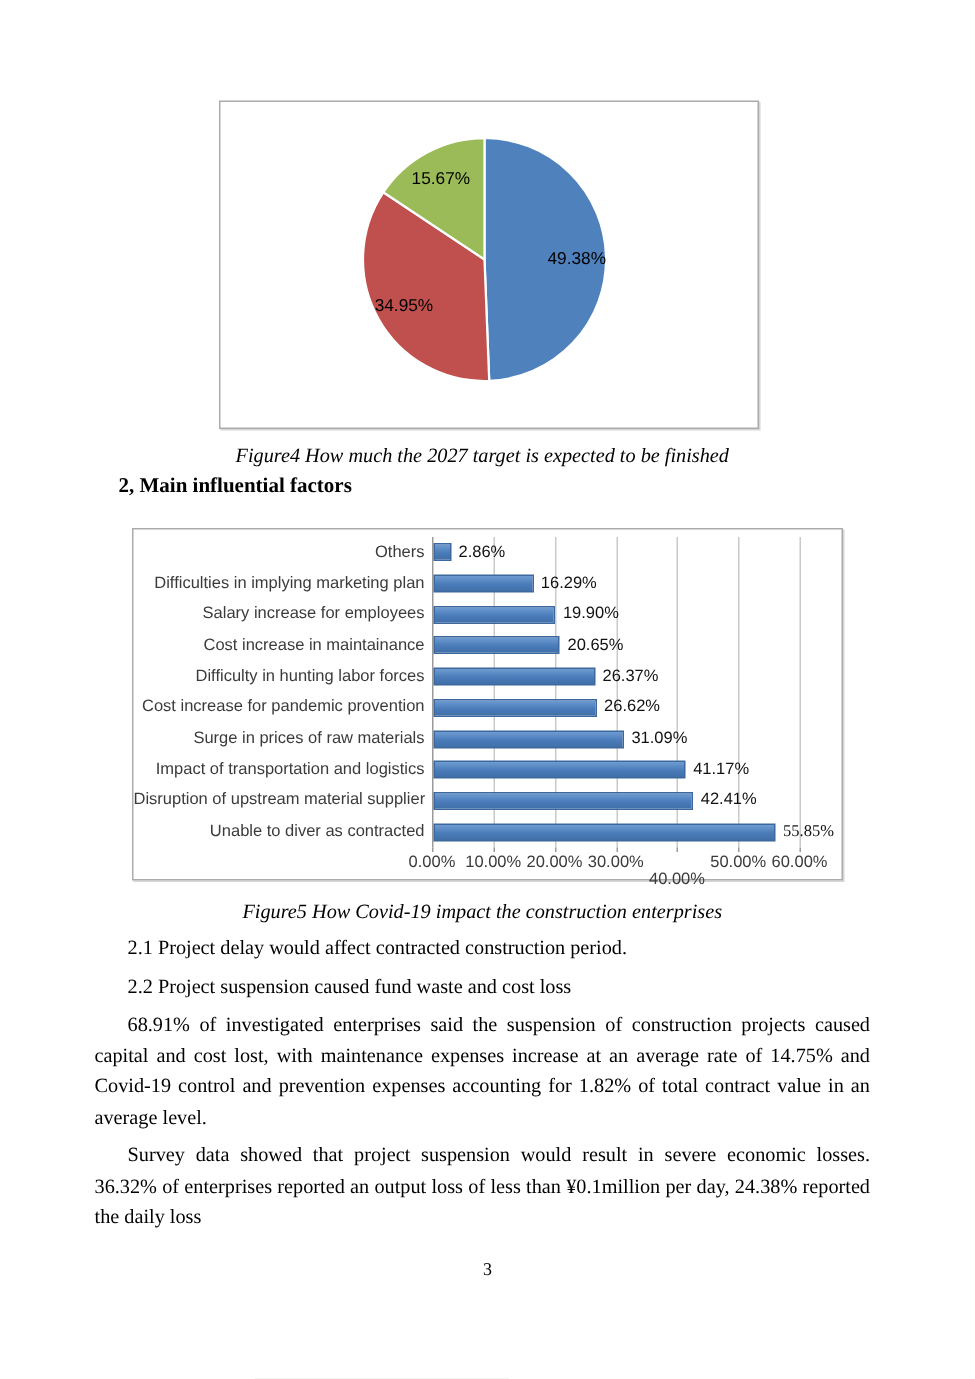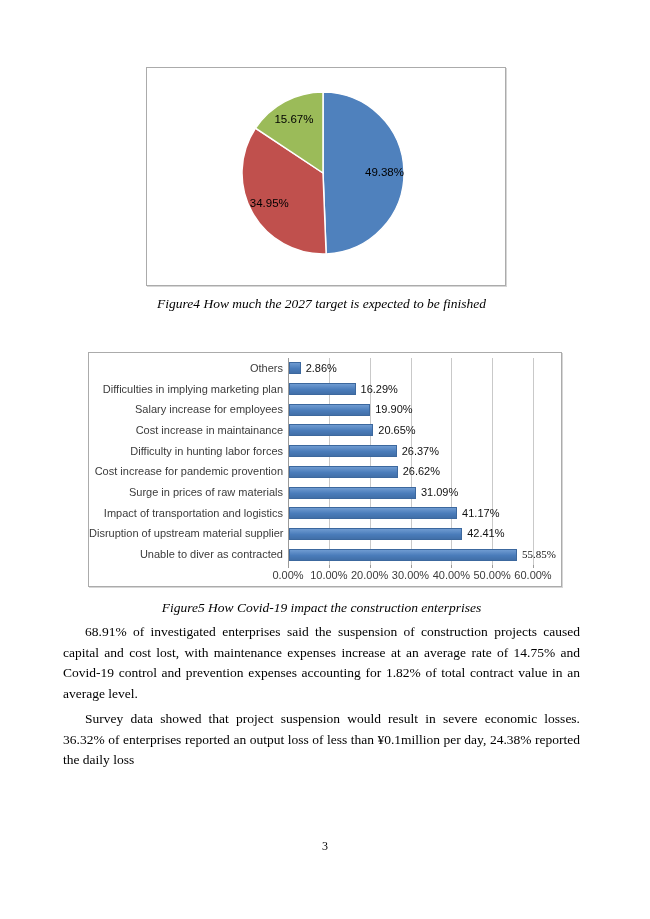--- a/index.html
+++ b/index.html
@@ -38,37 +38,38 @@
         <text x="237.5" y="107.8" text-anchor="middle" class="pie-label">49.38%</text>
         <path d="M176,105 L179.15,185.94 A81,81 0 0 1 108.52,60.19 Z" fill="#C0504D" stroke="#ffffff" stroke-width="1.5"></path>
         <text x="122.3" y="139.1" text-anchor="middle" class="pie-label">34.95%</text>
         <path d="M176,105 L108.52,60.19 A81,81 0 0 1 176.00,24.00 Z" fill="#9BBB59" stroke="#ffffff" stroke-width="1.5"></path>
         <text x="146.9" y="54.8" text-anchor="middle" class="pie-label">15.67%</text>
       </svg>
   </div>
 
   <div id="caption4" class="caption">Figure4 How much the 2027 target is expected to be finished</div>
 
+  <div id="heading">2, Main influential factors</div>
 
   <div id="bar-box" class="chart-box">
       <div class="gridline axis" style="left: 199px; top: 5px; height: 207px;"></div>
       <div class="tick" style="left: 199px; top: 212px;"></div>
       <div class="x-label" style="left: 199px;">0.00%</div>
       <div class="gridline" style="left: 239.833px; top: 5px; height: 207px;"></div>
       <div class="tick" style="left: 239.833px; top: 212px;"></div>
       <div class="x-label" style="left: 239.833px;">10.00%</div>
       <div class="gridline" style="left: 280.667px; top: 5px; height: 207px;"></div>
       <div class="tick" style="left: 280.667px; top: 212px;"></div>
       <div class="x-label" style="left: 280.667px;">20.00%</div>
       <div class="gridline" style="left: 321.5px; top: 5px; height: 207px;"></div>
       <div class="tick" style="left: 321.5px; top: 212px;"></div>
       <div class="x-label" style="left: 321.5px;">30.00%</div>
       <div class="gridline" style="left: 362.333px; top: 5px; height: 207px;"></div>
       <div class="tick" style="left: 362.333px; top: 212px;"></div>
-      <div class="x-label" style="left: 362.333px;">40.00%</div>
+      <div class="x-label" style="left: 362.333px; margin-top: 11px;">40.00%</div>
       <div class="gridline" style="left: 403.167px; top: 5px; height: 207px;"></div>
       <div class="tick" style="left: 403.167px; top: 212px;"></div>
       <div class="x-label" style="left: 403.167px;">50.00%</div>
       <div class="gridline" style="left: 444px; top: 5px; height: 207px;"></div>
       <div class="tick" style="left: 444px; top: 212px;"></div>
       <div class="x-label" style="left: 444px;">60.00%</div>
       <div class="cat-label" style="top: 8.85px;">Others</div>
       <div class="bar" style="left: 200px; top: 9.35px; width: 11.6783px;"></div>
       <div class="val-label" style="left: 216.678px; top: 8.85px;">2.86%</div>
       <div class="cat-label" style="top: 29.55px;">Difficulties in implying marketing plan</div>
@@ -96,19 +97,21 @@
       <div class="bar" style="left: 200px; top: 174.95px; width: 173.174px;"></div>
       <div class="val-label" style="left: 378.174px; top: 174.45px;">42.41%</div>
       <div class="cat-label" style="top: 195.15px;">Unable to diver as contracted</div>
       <div class="bar" style="left: 200px; top: 195.65px; width: 228.054px;"></div>
       <div class="val-label" style="left: 433.054px; top: 195.15px; font-family: Liberation Serif, serif;">55.85%</div>
     </div>
 
   <div id="caption5" class="caption">Figure5 How Covid-19 impact the construction enterprises</div>
 
   <div id="text-block">
+    <p>2.1 Project delay would affect contracted construction period.</p>
+    <p>2.2 Project suspension caused fund waste and cost loss</p>
     <p>68.91% of investigated enterprises said the suspension of construction projects caused capital and cost lost, with maintenance expenses increase at an average rate of 14.75% and Covid-19 control and prevention expenses accounting for 1.82% of total contract value in an average level.</p>
     <p>Survey data showed that project suspension would result in severe economic losses. 36.32% of enterprises reported an output loss of less than ¥0.1million per day, 24.38% reported the daily loss</p>
   </div>
 
   <div id="page-number">3</div>
 
 </div>
 
 </body></html>

